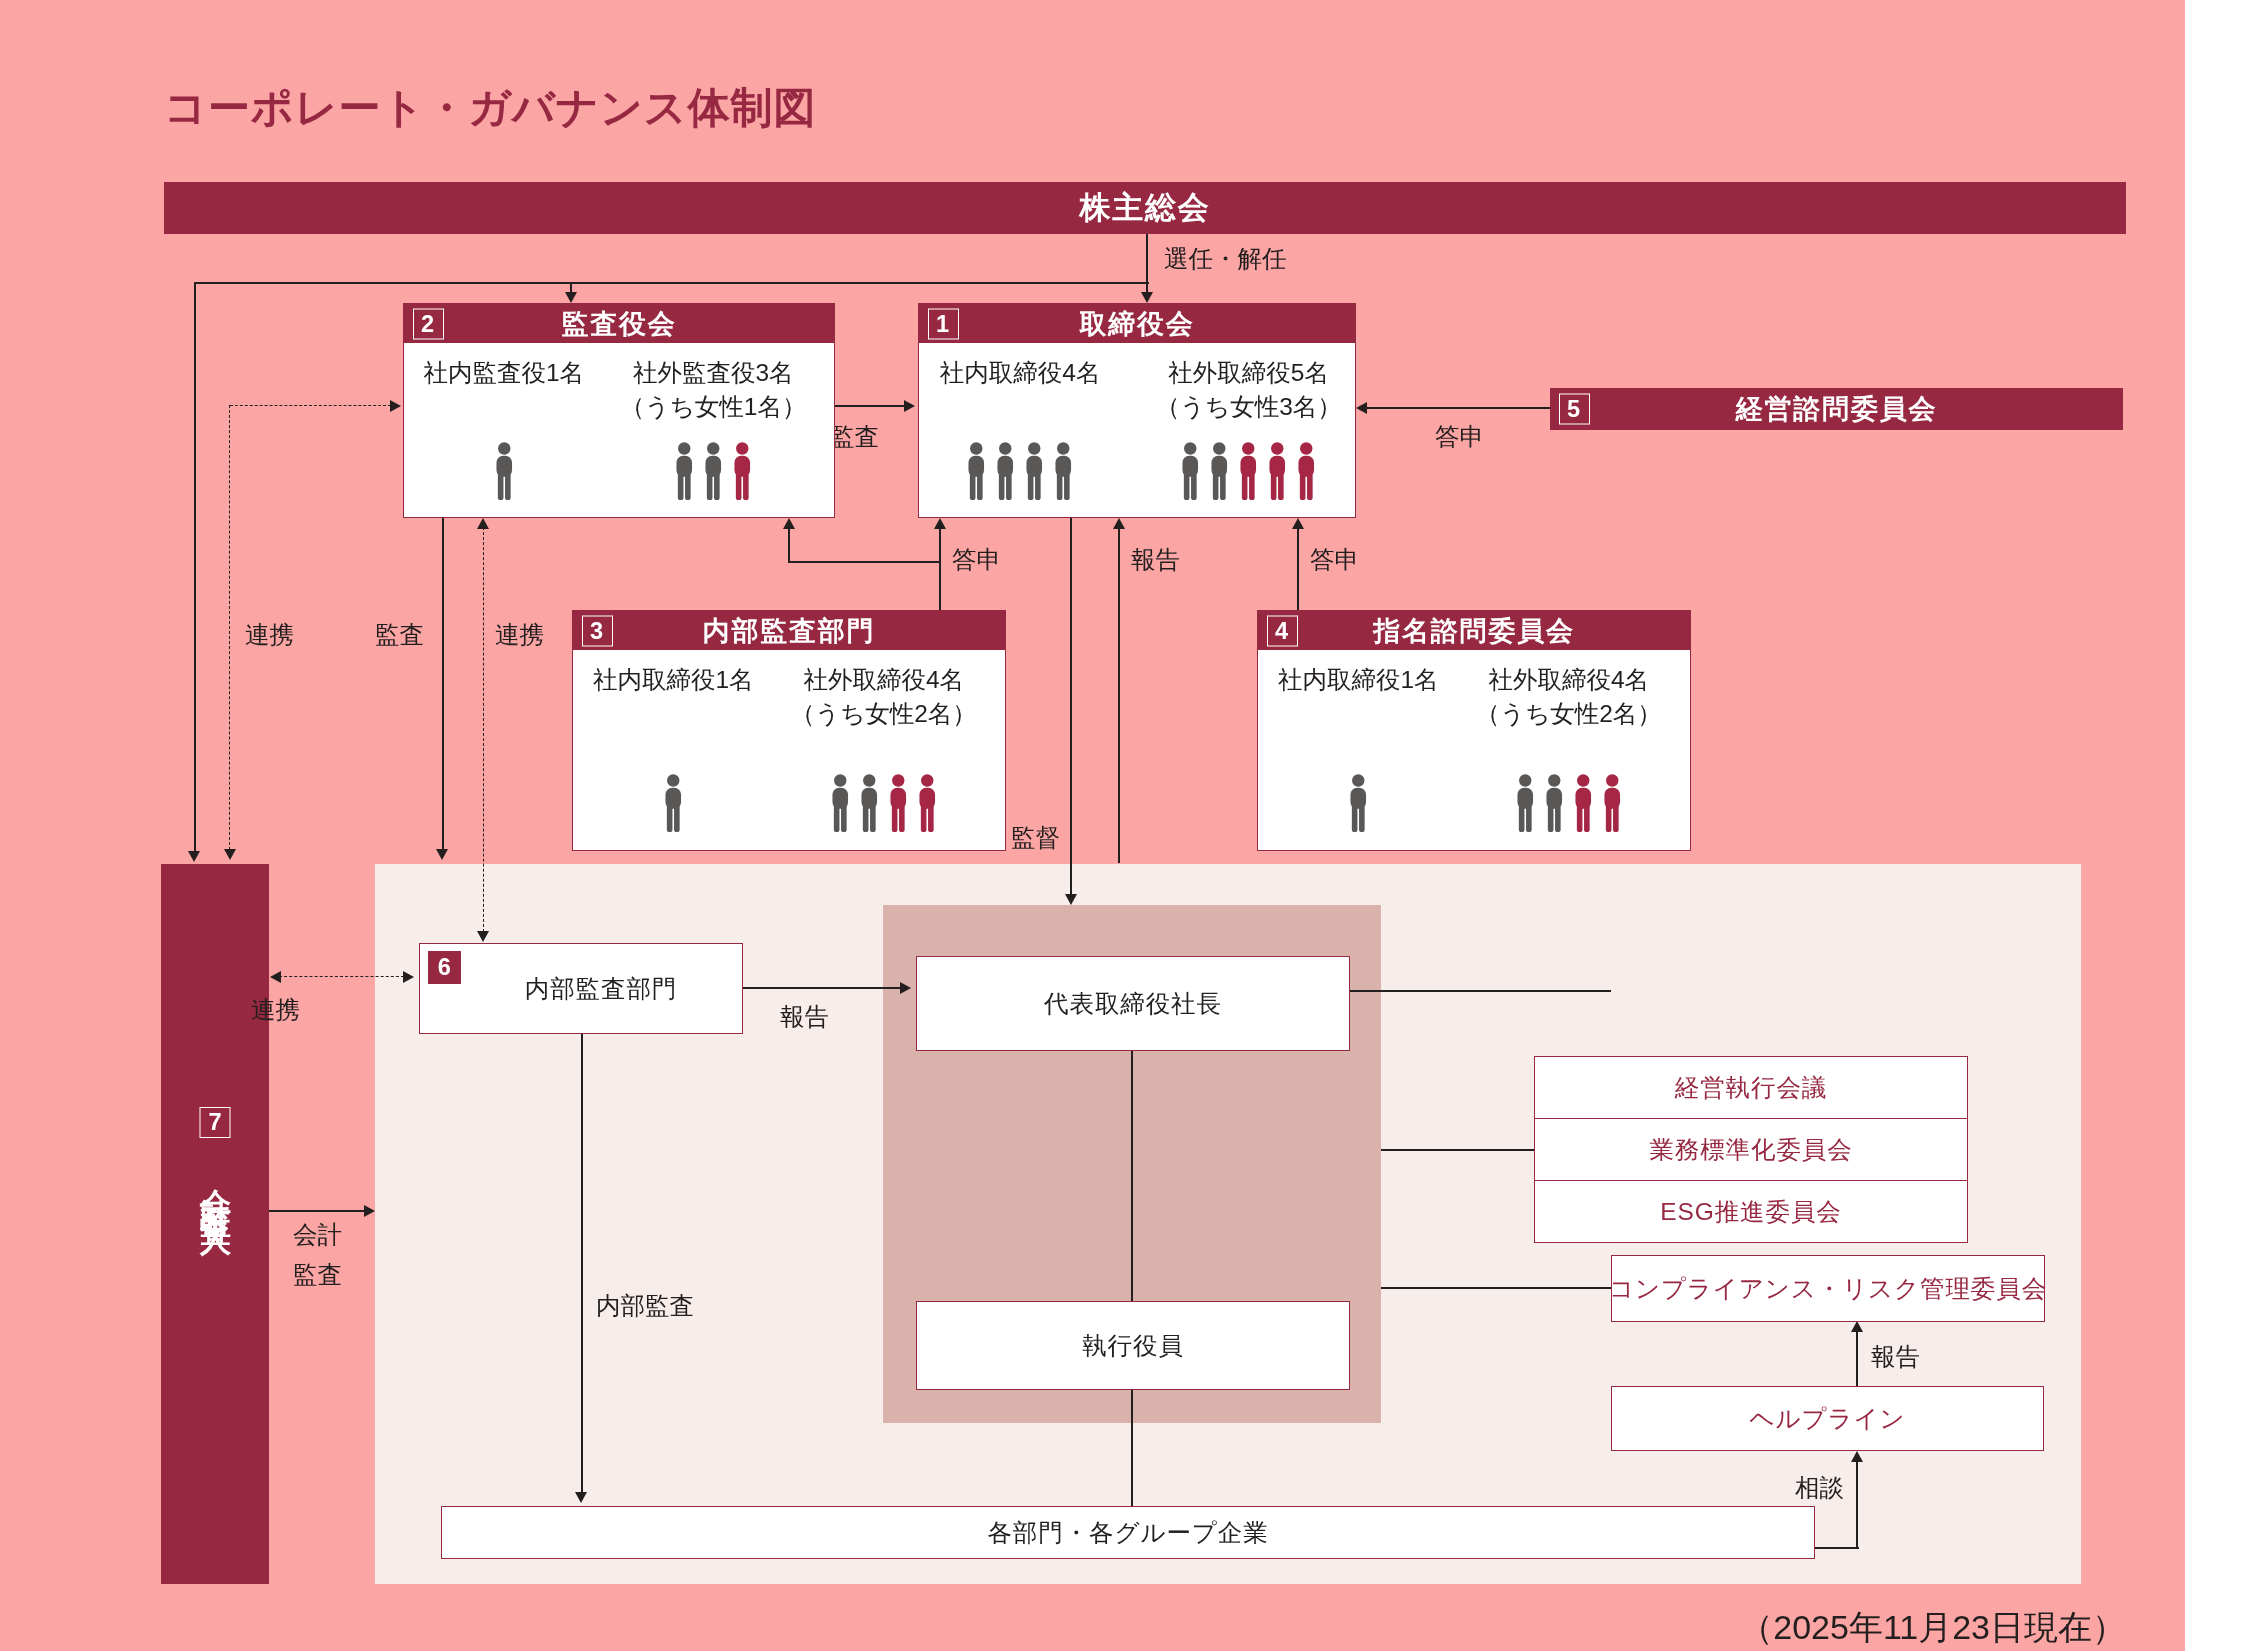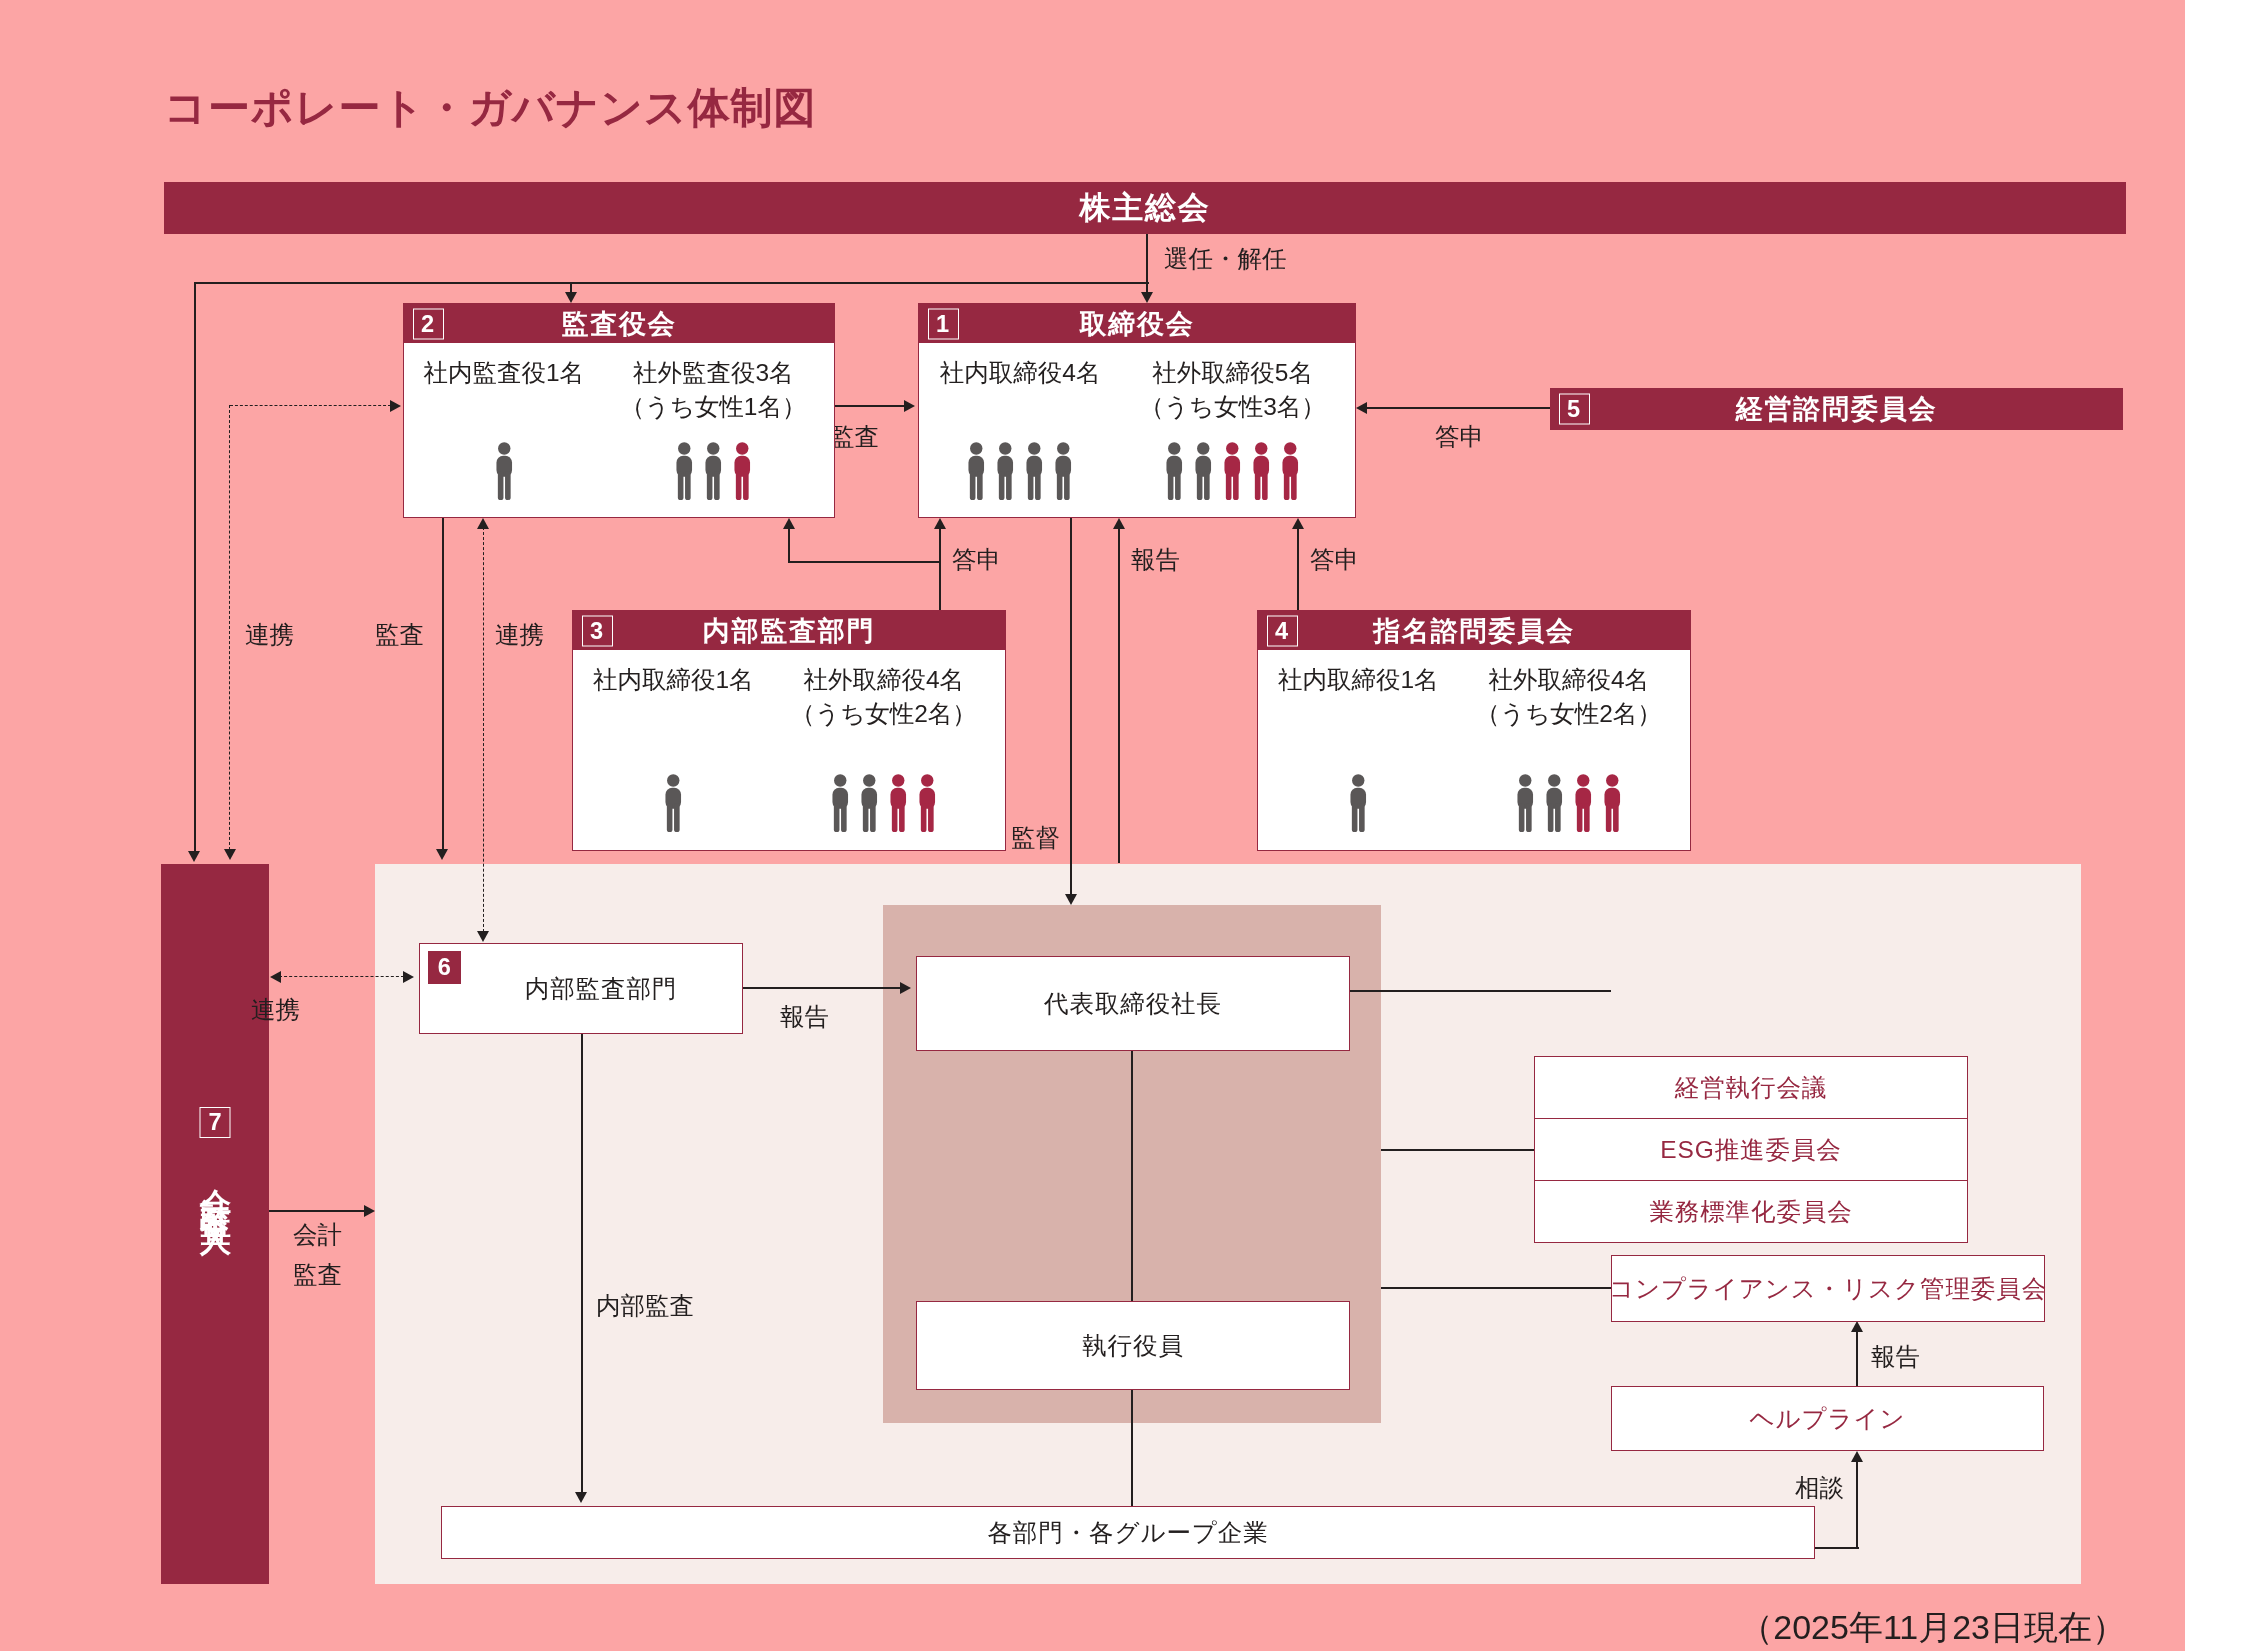--- a/index.html
+++ b/index.html
@@ -196,21 +196,21 @@
           </div>
       </div>
     </div>
   </div>
 
   <div class="abs board" style="left:918px;top:303px;width:438px;height:215px;">
     <div class="board-header" style="height:39px;">
       <div class="badge-outline">1</div>
       <span>取締役会</span>
     </div>
-    <div class="board-body" style="height:175px;">
+    <div class="board-body" style="height:175px;gap:16px;">
       <div class="bcol">
         <div class="bline">社内取締役4名</div>
         <div class="persons">
             <svg class="person" viewBox="0 0 24 60" width="24.5" height="60">
       <circle cx="12" cy="6.5" r="6.2" fill="#5a5757"></circle>
       <rect x="4.2" y="13.8" width="15.6" height="21" rx="6.8" fill="#5a5757"></rect>
       <rect x="5.6" y="29" width="5.6" height="29" rx="2.6" fill="#5a5757"></rect>
       <rect x="12.8" y="29" width="5.6" height="29" rx="2.6" fill="#5a5757"></rect>
     </svg>
             <svg class="person" viewBox="0 0 24 60" width="24.5" height="60">
@@ -384,22 +384,22 @@
 
   <div class="wbox" style="left:916px;top:1301px;width:434px;height:89px;">
     <span>執行役員</span>
   </div>
   <div class="wbox" style="left:916px;top:956px;width:434px;height:95px;">
     <span>代表取締役社長</span>
   </div>
 
   <div class="stack" style="left:1534px;top:1056px;width:434px;height:187px;">
     <div class="row">経営執行会議</div>
+    <div class="row">業務標準化委員会</div>
     <div class="row">ESG推進委員会</div>
-    <div class="row">業務標準化委員会</div>
   </div>
   <div class="wbox redtext" style="left:1611px;top:1255px;width:434px;height:67px;">
     <span>コンプライアンス・リスク管理委員会</span>
   </div>
   <div class="wbox redtext" style="left:1611px;top:1386px;width:433px;height:65px;">
     <span>ヘルプライン</span>
   </div>
 
   <div class="wbox" style="left:441px;top:1506px;width:1374px;height:53px;">
     <span>各部門・各グループ企業</span>

